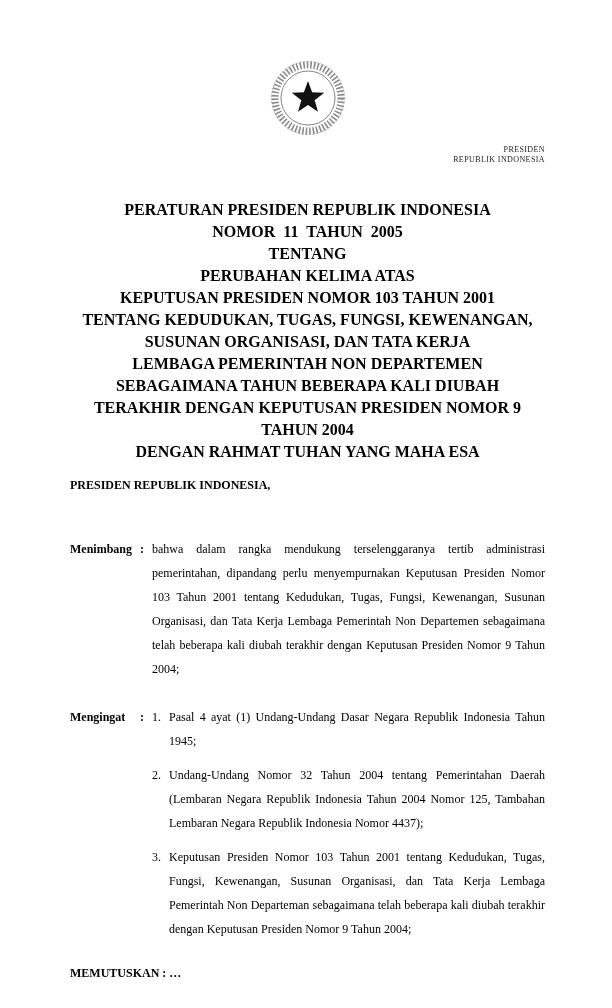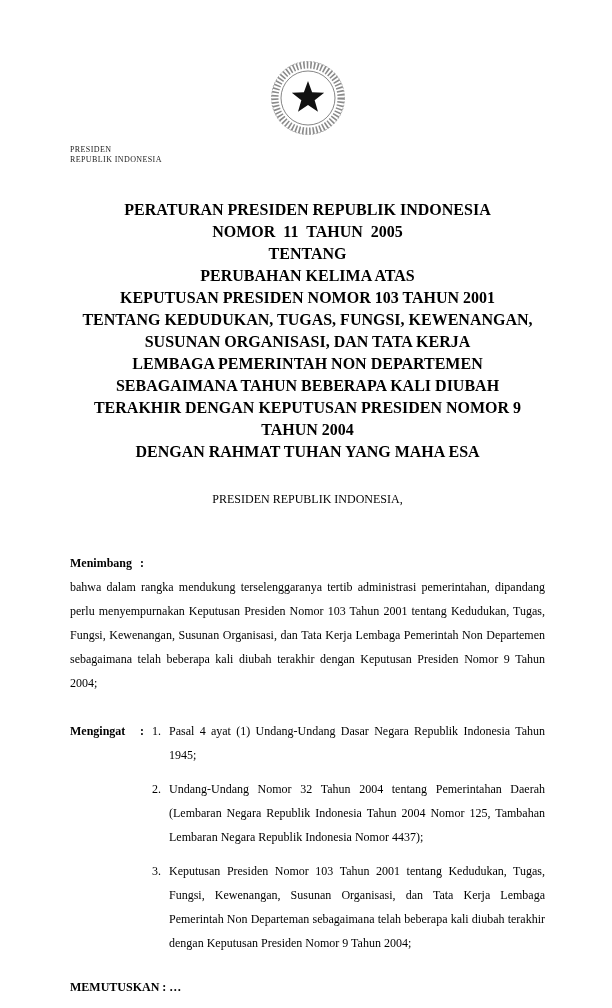--- a/index.html
+++ b/index.html
@@ -10,43 +10,42 @@
     background: #ffffff;
     color: #000000;
     font-family: "Liberation Serif", serif;
     padding: 58px 67px 0 70px;
     overflow: hidden;
     position: relative;
   }
   .seal-wrap { text-align: center; }
   .seal-wrap svg { display: inline-block; }
   .seal-caption {
-    text-align: left;
+    text-align: right;
     font-size: 8px;
     line-height: 10px;
     letter-spacing: 0.4px;
     color: #222;
     margin-top: 3px;
   }
   .title-block {
     margin-top: 34px;
     text-align: center;
     font-weight: bold;
     font-size: 16px;
   }
   .title-line { line-height: 22px; white-space: pre-wrap; }
   .salutation {
-    margin-top: 28px;
-    text-align: center;
-    font-weight: normal;
+    margin-top: 14px;
+    font-weight: bold;
     font-size: 12px;
     line-height: 16px;
   }
   .clause { display: flex; font-size: 12px; }
-  .clause.menimbang { margin-top: 44px; flex-direction: column; }
+  .clause.menimbang { margin-top: 44px; }
   .clause.mengingat { margin-top: 24px; }
   .clause-label {
     flex: none;
     width: 74px;
     margin-right: 8px;
     font-weight: bold;
     display: flex;
     justify-content: space-between;
     line-height: 24px;
   }

